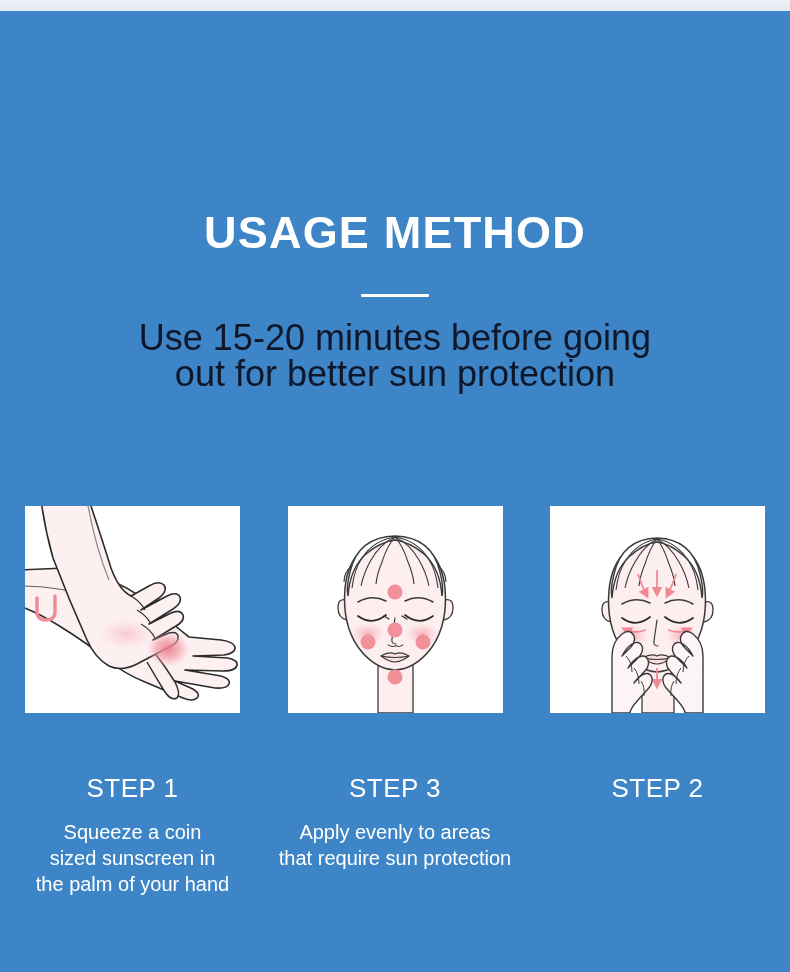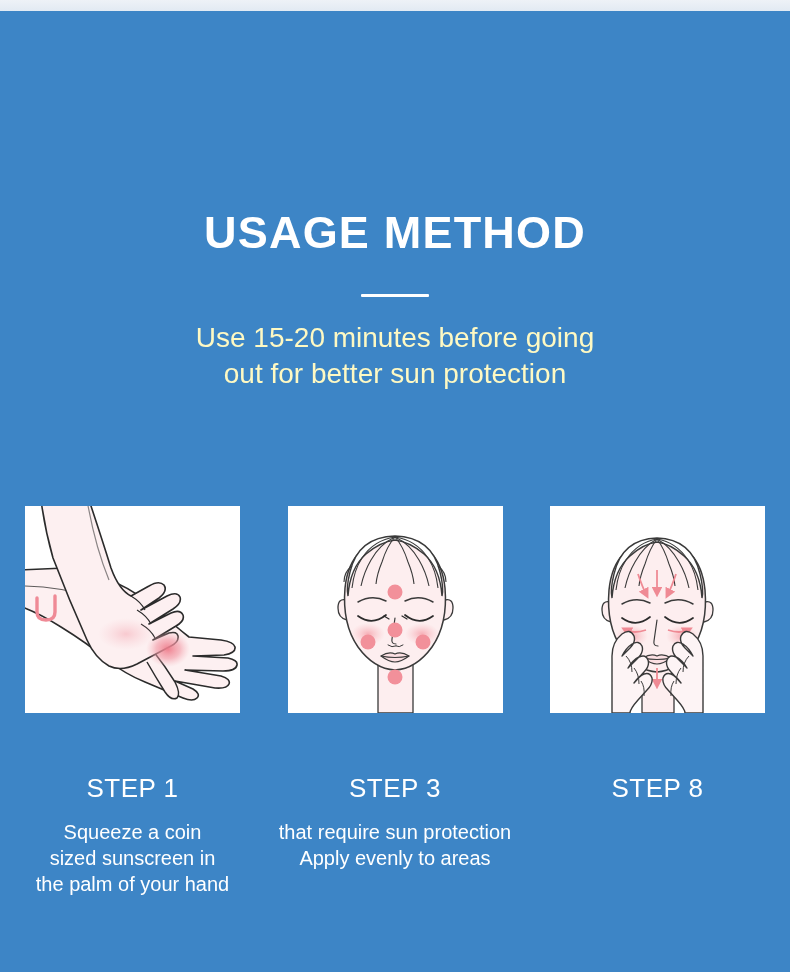--- a/index.html
+++ b/index.html
@@ -52,24 +52,24 @@
   #title-divider {
     width: 68px;
     height: 3px;
     background: #ffffff;
     margin: 33px auto 0 auto;
     border-radius: 1px;
   }
 
   #page-subtitle {
     margin: 23px 0 0 0;
-    font-size: 28px;
+    font-size: 36px;
     font-weight: 400;
     line-height: 36px;
-    color: #fef9c3;
+    color: #0f172a;
   }
   #page-subtitle .sub-line { display: block; }
 
   
   #steps-row {
     position: absolute;
     left: 25px;
     top: 506px;
     width: 740px;
     display: flex;
@@ -234,22 +234,22 @@
 
           <circle cx="107" cy="86" r="7.5" fill="#f2909a"></circle>
           <circle cx="107" cy="124" r="7.5" fill="#f2909a"></circle>
           <circle cx="80" cy="136" r="7.5" fill="#f2909a"></circle>
           <circle cx="135" cy="136" r="7.5" fill="#f2909a"></circle>
           <circle cx="107" cy="171" r="7.5" fill="#f2909a"></circle>
         </svg>
       </div>
       <div class="step-heading">STEP 3</div>
       <div class="step-caption">
+        <span class="cap-line">Apply evenly to areas</span>
         <span class="cap-line">that require sun protection</span>
-        <span class="cap-line">Apply evenly to areas</span>
       </div>
     </div>
 
     <div class="step-col">
       <div class="step-card">
         <svg width="215" height="207" viewBox="0 0 215 207">
           <defs>
             <radialGradient id="blush3" cx="50%" cy="50%" r="50%">
               <stop offset="0%" stop-color="#f59aa4" stop-opacity="0.8"></stop>
               <stop offset="100%" stop-color="#f7b9bf" stop-opacity="0"></stop>
@@ -308,17 +308,17 @@
 
           <path d="M153 207 L153 150 Q153 136 143 128 Q135 122 131 130 Q129 136 135 142 L143 150
                    Q139 142 133 138 Q126 134 123 140 Q121 146 127 152 L137 162
                    Q132 154 126 151 Q119 148 117 154 Q115 160 121 166 L131 177
                    Q126 170 121 168 Q115 166 113 172 Q112 178 118 184 L127 194 Q135 203 135 207 Z" fill="#fdf4f5" stroke="#3a3a3a" stroke-width="1.4" stroke-linejoin="round"></path>
           <path d="M139 150 Q133 156 133 166" fill="none" stroke="#3a3a3a" stroke-width="1"></path>
           <path d="M131 162 Q126 168 126 178" fill="none" stroke="#3a3a3a" stroke-width="1"></path>
           <path d="M124 175 Q120 181 121 190" fill="none" stroke="#3a3a3a" stroke-width="1"></path>
         </svg>
       </div>
-      <div class="step-heading">STEP 8</div>
+      <div class="step-heading">STEP 2</div>
     </div>
 
   </div>
 </div>
 
 </body></html>

